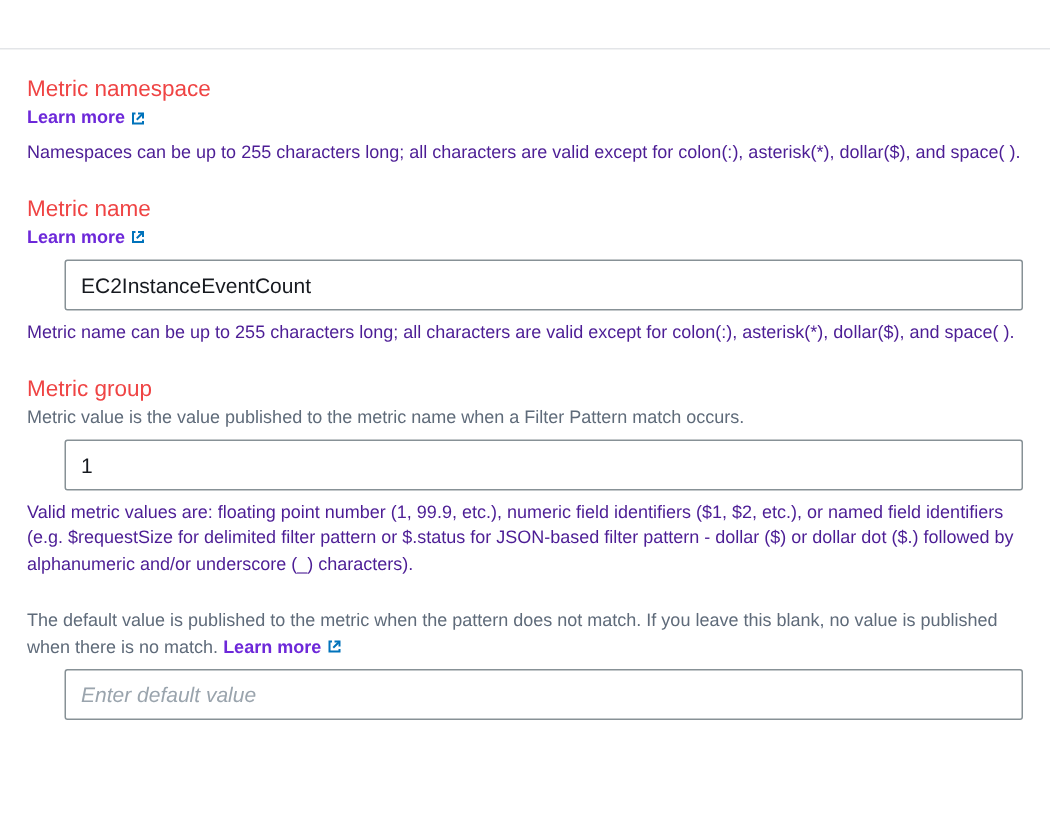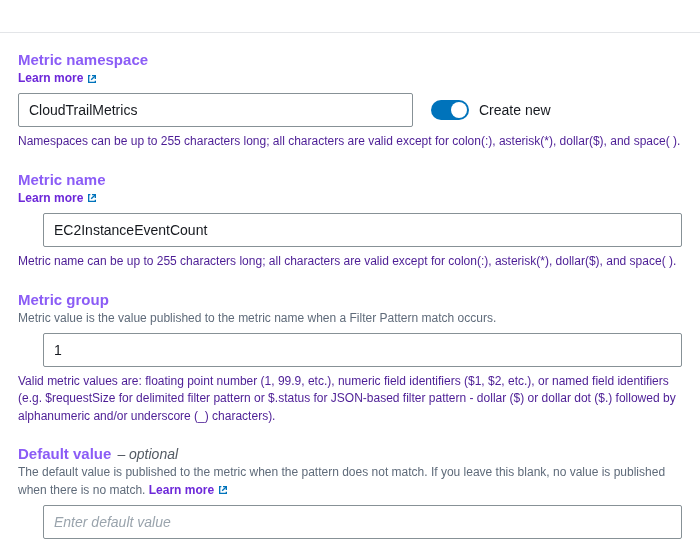--- a/index.html
+++ b/index.html
@@ -28,22 +28,22 @@
   .field {
     margin-bottom: 20px;
   }
   .label-row {
     display: flex;
     align-items: baseline;
     gap: 6px;
   }
   .field-label {
     font-size: 15px;
-    font-weight: 700;
-    color: #8b5cf6;
+    font-weight: 400;
+    color: #ef4444;
   }
   .optional {
     font-style: italic;
     font-weight: 400;
     color: #545b64;
     font-size: 14px;
   }
   .field-desc {
     font-size: 12px;
     color: #5f6b7a;
@@ -134,29 +134,20 @@
         <span>Learn more</span>
         <span class="ext-icon">
             <svg viewBox="0 0 12 12" fill="none" stroke="#0073bb" stroke-width="1.6">
               <path d="M4 2H2v8h8V8"></path>
               <path d="M6 2h4v4"></path>
               <path d="M10 2L5 7"></path>
             </svg>
           </span>
       </a>
     </div>
-    <div class="input-row">
-      <input type="text" class="ns-input" value="CloudTrailMetrics" style="">
-      <div class="toggle-wrap">
-        <div class="toggle">
-            <div class="knob"></div>
-          </div>
-        <span class="toggle-label">Create new</span>
-      </div>
-    </div>
     <div class="hint-below">Namespaces can be up to 255 characters long; all characters are valid except for colon(:), asterisk(*), dollar($), and space( ).</div>
   </div>
 
   <div class="field">
     <div class="field-label">Metric name</div>
     <div class="field-desc">
       <a href="#" class="learn-more">
         <span>Learn more</span>
         <span class="ext-icon">
             <svg viewBox="0 0 12 12" fill="none" stroke="#0073bb" stroke-width="1.6">
@@ -176,24 +167,20 @@
   <div class="field">
     <div class="field-label">Metric group</div>
     <div class="field-desc">Metric value is the value published to the metric name when a Filter Pattern match occurs.</div>
     <div class="full-input">
       <input type="text" value="1" style="">
     </div>
     <div class="hint-below">Valid metric values are: floating point number (1, 99.9, etc.), numeric field identifiers ($1, $2, etc.), or named field identifiers (e.g. $requestSize for delimited filter pattern or $.status for JSON-based filter pattern - dollar ($) or dollar dot ($.) followed by alphanumeric and/or underscore (_) characters).</div>
   </div>
 
   <div class="field">
-    <div class="label-row">
-      <span class="field-label">Default value</span>
-      <span class="optional">– optional</span>
-    </div>
     <div class="field-desc">
       <span>The default value is published to the metric when the pattern does not match. If you leave this blank, no value is published when there is no match.</span>
       <a href="#" class="learn-more">
         <span>Learn more</span>
         <span class="ext-icon">
             <svg viewBox="0 0 12 12" fill="none" stroke="#0073bb" stroke-width="1.6">
               <path d="M4 2H2v8h8V8"></path>
               <path d="M6 2h4v4"></path>
               <path d="M10 2L5 7"></path>
             </svg>

